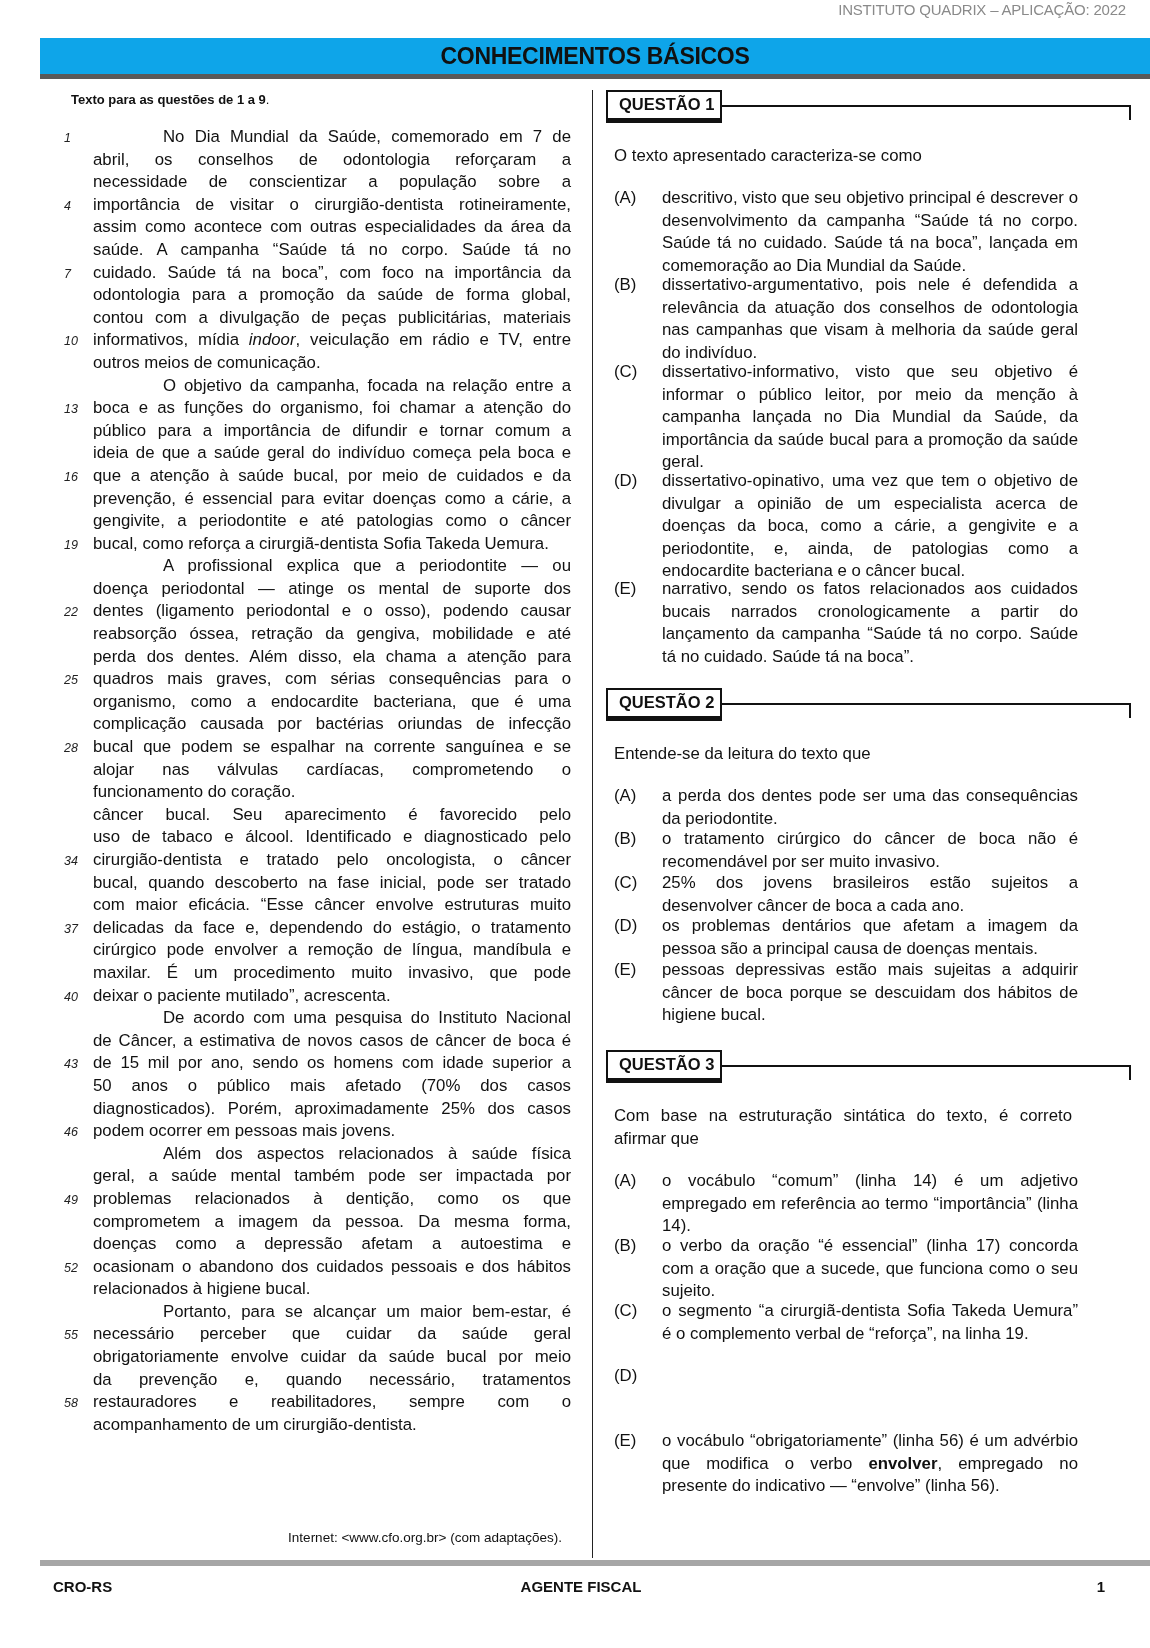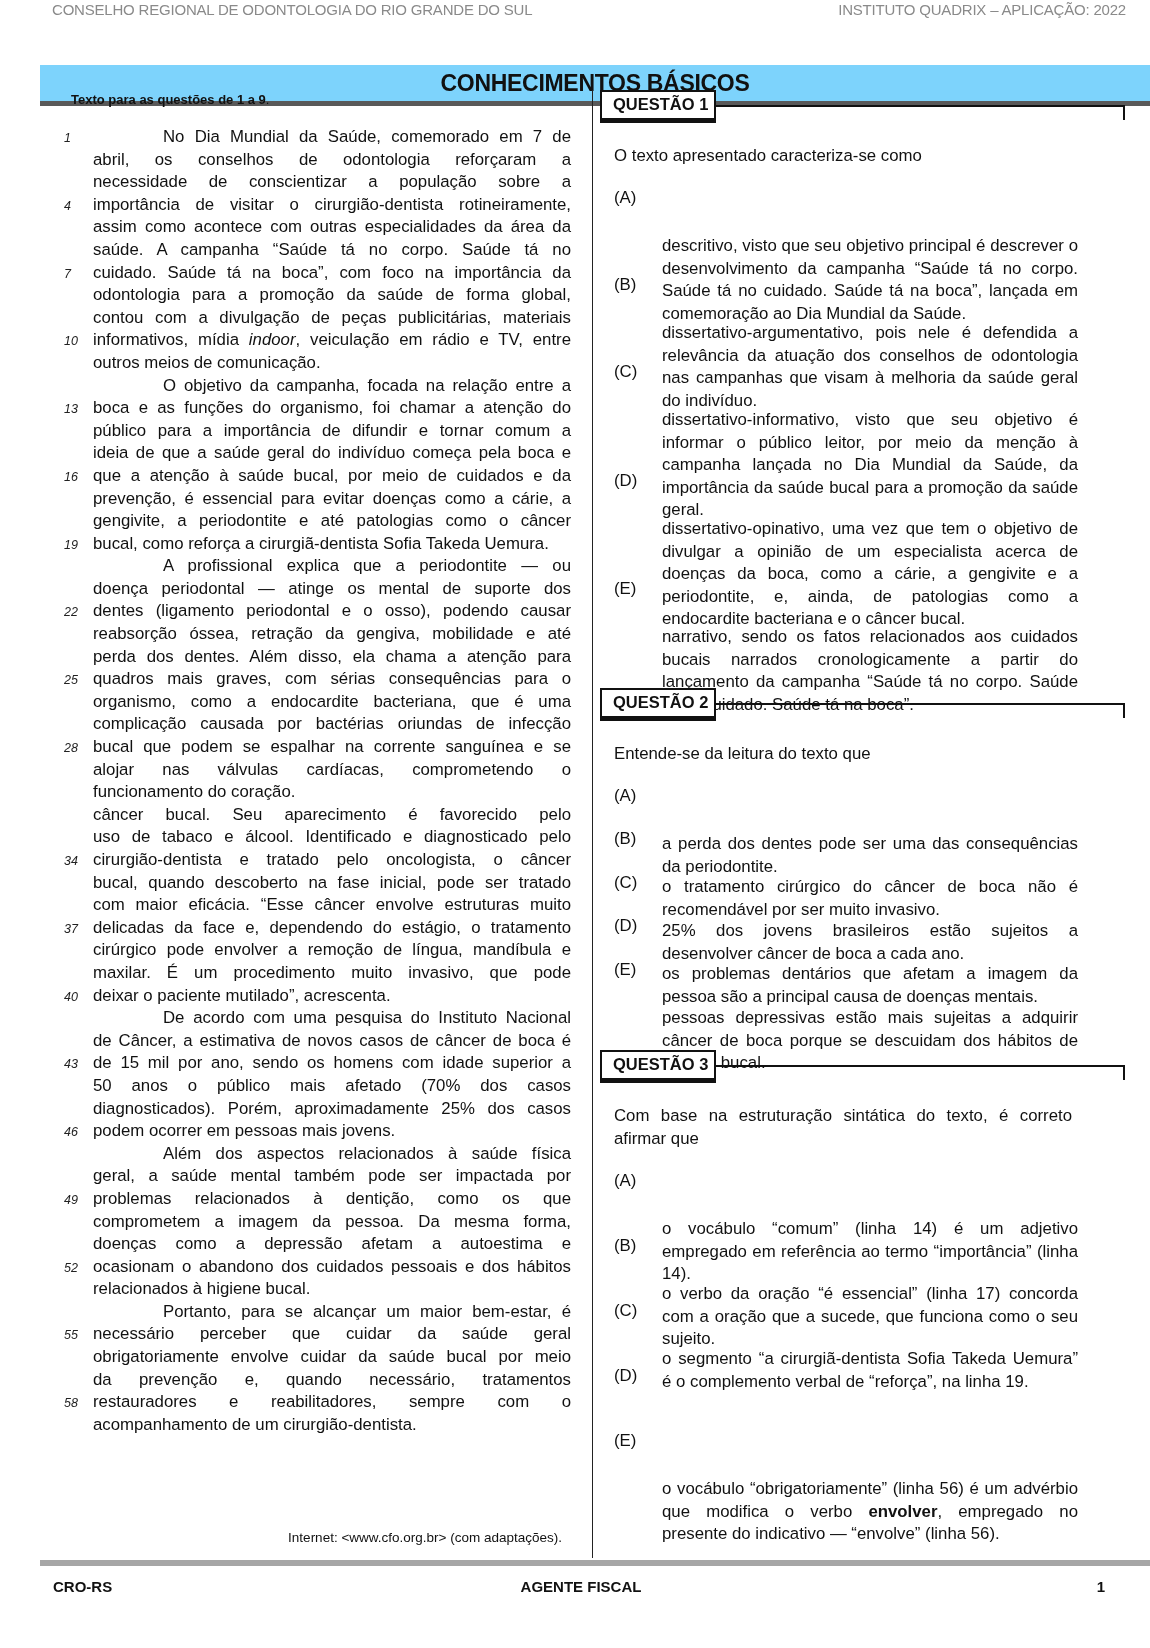--- a/index.html
+++ b/index.html
@@ -10,23 +10,22 @@
   }
   .top-header {
     position: absolute; top: 0; left: 0; right: 0; height: 22px;
     font-size: 15px; color: #8a8a8a; letter-spacing: -0.2px;
   }
   .top-header .left { position: absolute; left: 52px; top: 1px; }
   .top-header .right { position: absolute; right: 24px; top: 1px; }
 
   .title-bar {
     position: absolute; left: 40px; right: 0; top: 38px; height: 36px;
-    background: #7dd3fc; border-bottom: 5px solid #595959;
+    background: #0ea5e9; border-bottom: 5px solid #595959;
     text-align: center;
-    margin-top: 27px;
   }
   .title-bar span {
     font-weight: bold; font-size: 23px; line-height: 36px; color: #111;
     letter-spacing: -0.3px;
   }
 
   .col-divider {
     position: absolute; left: 592px; top: 90px; height: 1468px;
     border-left: 1px solid #222;
   }
@@ -52,56 +51,55 @@
     text-align: justify; text-align-last: justify; white-space: nowrap;
   }
   .pline .tx.last { text-align-last: left; }
   .pline .tx.indent { left: 163px; width: 408px; }
   .source {
     position: absolute; left: 0; width: 562px; text-align: right;
     top: 1440px; font-size: 13.5px;
   }
 
   .right-col { position: absolute; left: 600px; top: 90px; width: 530px; }
-  .qhead { position: absolute; left: 0; width: 525px; height: 42px; }
+  .qhead { position: absolute; left: 6px; width: 525px; height: 42px; }
   .qbox {
     position: absolute; left: 0; top: 0; width: 116px; height: 33px;
     border: 2px solid #111; border-bottom-width: 5px; background: #fff;
     box-sizing: border-box;
   }
   .qbox span {
     position: absolute; left: 11px; top: 3px; font-weight: bold; font-size: 16.5px;
   }
   .qline {
     position: absolute; left: 116px; top: 15px; right: 0; border-top: 2px solid #111;
   }
   .qtick {
     position: absolute; right: 0; top: 15px; height: 15px; border-left: 2px solid #111;
   }
   .stem {
     position: absolute; left: 14px; width: 458px; font-size: 16.8px; line-height: 22.6px;
     text-align: justify;
   }
   .opt { position: absolute; left: 14px; width: 464px; font-size: 16.8px; line-height: 22.6px; }
   .opt .lbl { position: absolute; left: 0; top: 0; }
-  .opt .otx { margin-left: 48px; text-align: justify; display: block; margin-top: 48px; }
+  .opt .otx { margin-left: 48px; text-align: justify; display: block; }
 
   .bottom-bar {
     position: absolute; left: 40px; right: 0; top: 1560px; height: 6px; background: #a6a6a6;
   }
   .footer { position: absolute; top: 1578px; left: 0; right: 0; font-size: 15px; font-weight: bold; }
   .footer .l { position: absolute; left: 53px; }
   .footer .c { position: absolute; left: 12px; right: 0; text-align: center; }
   .footer .r { position: absolute; right: 45px; }
 </style>
 </head>
 <body>
 
 <div class="top-header">
-  <span class="left">CONSELHO REGIONAL DE ODONTOLOGIA DO RIO GRANDE DO SUL</span>
   <span class="right">INSTITUTO QUADRIX – APLICAÇÃO: 2022</span>
 </div>
 
 <div class="title-bar">
   <span>CONHECIMENTOS BÁSICOS</span>
 </div>
 
 <div class="col-divider"></div>
 
 <div class="left-col">

